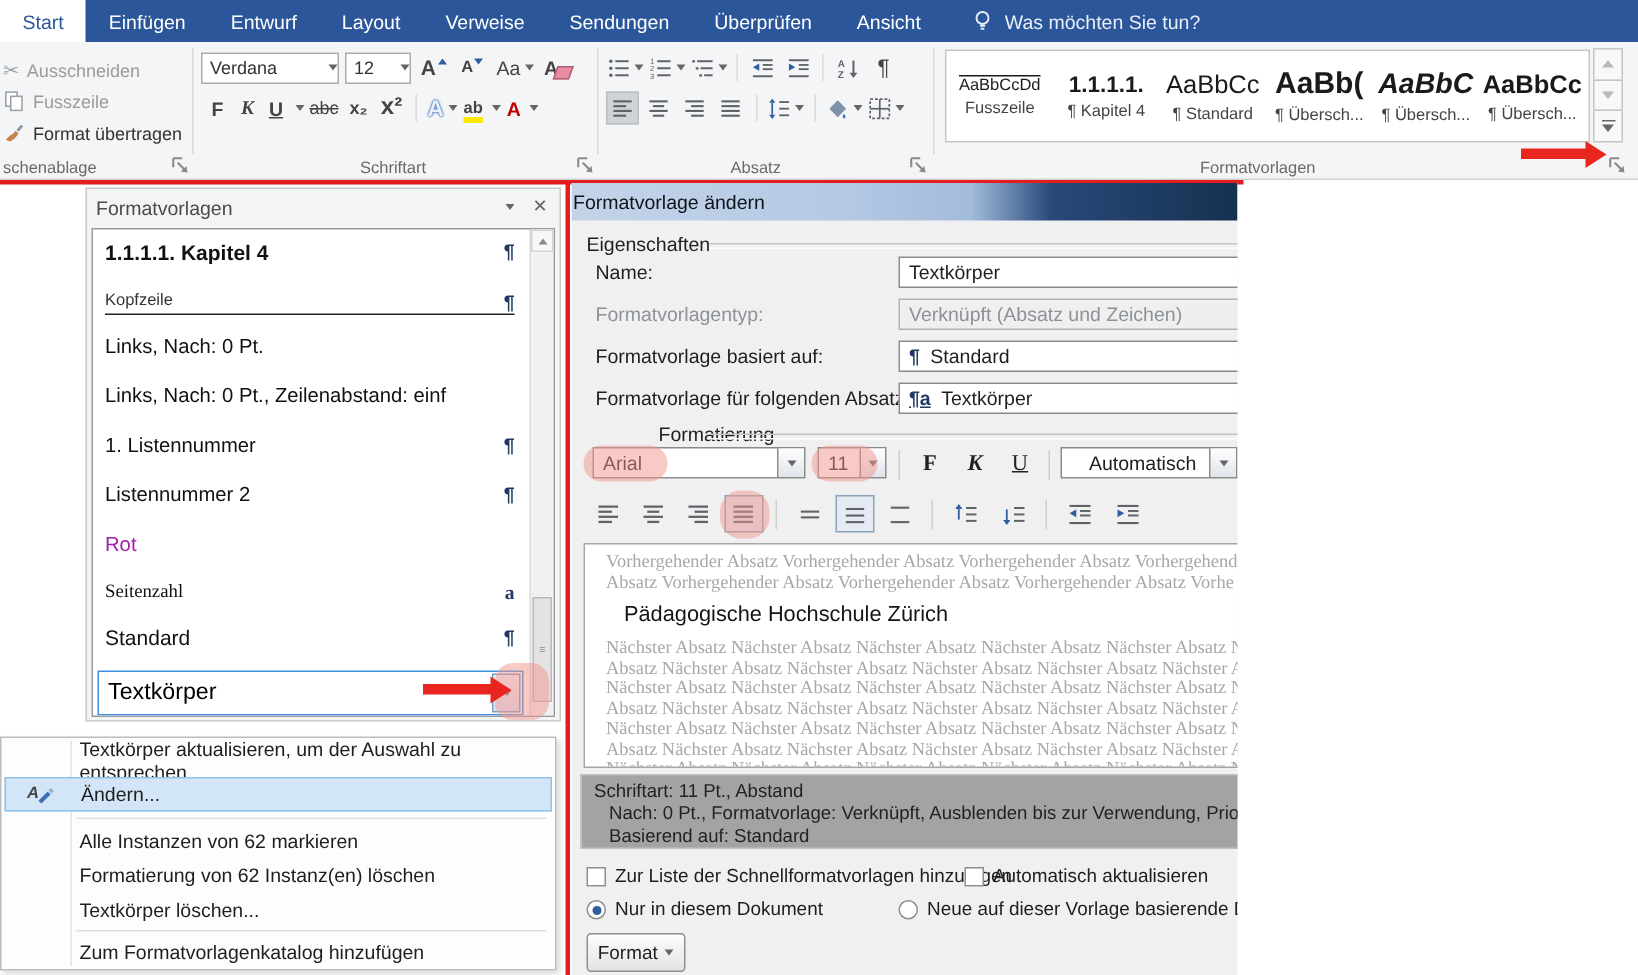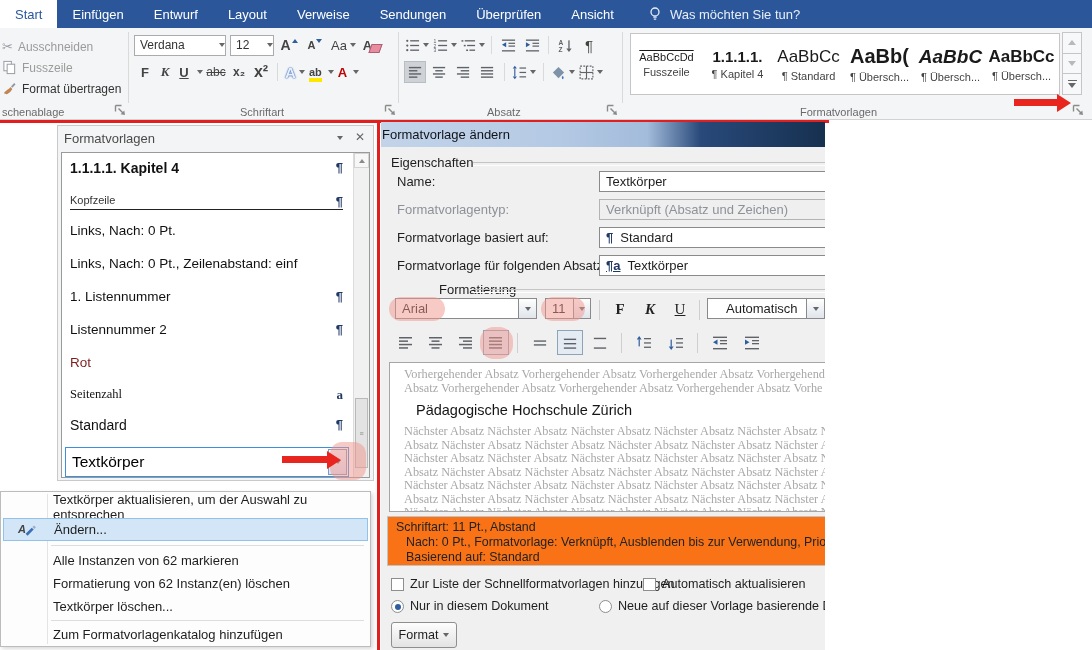--- a/index.html
+++ b/index.html
@@ -65,21 +65,21 @@
   .fval{position:absolute;height:21px;box-sizing:border-box;background:#fff;border:1px solid #8a8a8a;font-size:13px;color:#1e1e1e;display:flex;align-items:center;padding-left:6px;white-space:nowrap;}
   .fval.dis{background:#efefef;border-color:#b3b3b3;color:#8d9299;}
   .pmk{color:#1f3864;font-weight:bold;margin-right:7px;font-size:13px;}
   .dsep{position:absolute;top:2px;width:1px;height:20px;background:#cfcfcf;}
   .dbtn{position:absolute;width:26px;height:25px;border:1px solid transparent;display:flex;align-items:center;justify-content:center;box-sizing:border-box;}
   .dbtn.on{border-color:#8da4b8;background:#e4ebf3;}
   .fkU{font-family:"Liberation Serif",serif;font-size:15px;color:#222;}
   #pv{position:absolute;left:8px;top:240px;width:560px;height:150px;background:#fff;border:1px solid #a6a6a6;box-sizing:border-box;overflow:hidden;padding:5px 0 0 14px;}
   .pvl{font-family:"Liberation Serif",serif;font-size:12.3px;line-height:13.5px;color:#a8a8a8;white-space:nowrap;}
   #pvsample{font-size:14.5px;color:#151515;margin:5px 0 5px 12px;line-height:20px;}
-  #desc{position:absolute;left:6px;top:394px;width:580px;height:50px;background:#f97316;border:1px solid #c2c2c2;box-sizing:border-box;font-size:12.4px;color:#222;padding:3px 0 0 8px;line-height:15px;white-space:nowrap;}
+  #desc{position:absolute;left:6px;top:394px;width:580px;height:50px;background:#a3a3a3;border:1px solid #c2c2c2;box-sizing:border-box;font-size:12.4px;color:#222;padding:3px 0 0 8px;line-height:15px;white-space:nowrap;}
   .ind{padding-left:10px;}
   .cb{position:absolute;width:13px;height:13px;background:#fff;border:1px solid #8e8e8e;box-sizing:border-box;}
   .rb{position:absolute;width:13px;height:13px;background:#fff;border:1px solid #8e8e8e;border-radius:50%;box-sizing:border-box;}
   .rb.sel:after{content:"";position:absolute;left:2.5px;top:2.5px;width:6px;height:6px;border-radius:50%;background:#2f5e9e;}
   .olab{position:absolute;font-size:12.6px;color:#1e1e1e;white-space:nowrap;}
   #fmtbtn{position:absolute;left:10px;top:500px;width:64px;height:24px;border:1px solid #8e8e8e;border-radius:3px;background:linear-gradient(#fdfdfd,#e3e3e3);display:flex;align-items:center;justify-content:center;gap:5px;font-size:12.6px;color:#1e1e1e;}
 </style>
 </head>
 <body>
 
@@ -466,21 +466,21 @@
     <span style="position:absolute;right:30px;top:10px;" class="tri"></span>
     <span style="position:absolute;right:8px;top:4px;color:#666;font-size:12px;">✕</span>
   </div>
   <div id="panelist">
     <div class="si" style="top:7px;font-size:14px;font-weight:bold;"><span>1.1.1.1.  Kapitel 4</span><span class="mk">¶</span></div>
     <div class="si" style="top:41px;font-size:11px;border-bottom:1px solid #222;padding-bottom:3px;color:#333;"><span>Kopfzeile</span><span class="mk">¶</span></div>
     <div class="si" style="top:70px;font-size:13.5px;"><span>Links, Nach:  0 Pt.</span><span class="mk"></span></div>
     <div class="si" style="top:103px;font-size:13.5px;right:12px;"><span>Links, Nach:  0 Pt., Zeilenabstand:  einf</span><span class="mk"></span></div>
     <div class="si" style="top:136px;font-size:13.5px;"><span>1.  Listennummer</span><span class="mk">¶</span></div>
     <div class="si" style="top:169px;font-size:13.5px;"><span>Listennummer 2</span><span class="mk">¶</span></div>
-    <div class="si" style="top:202px;font-size:13.5px;color:#7f1d1d;"><span>Rot</span><span class="mk"></span></div>
+    <div class="si" style="top:202px;font-size:13.5px;color:#a21caf;"><span>Rot</span><span class="mk"></span></div>
     <div class="si" style="top:234px;font-size:12.5px;font-family:'Liberation Serif',serif;"><span>Seitenzahl</span><span class="mk">a</span></div>
     <div class="si" style="top:264px;font-size:14px;"><span>Standard</span><span class="mk">¶</span></div>
     <div id="selbox" style="top:294px;">
       <span style="font-size:15.5px;padding-left:6px;">Textkörper</span>
       <div id="seldd">
           <span class="tri" style="margin:0;"></span>
         </div>
     </div>
     <div id="pscroll">
       <div class="sbtn" style="top:0;">

